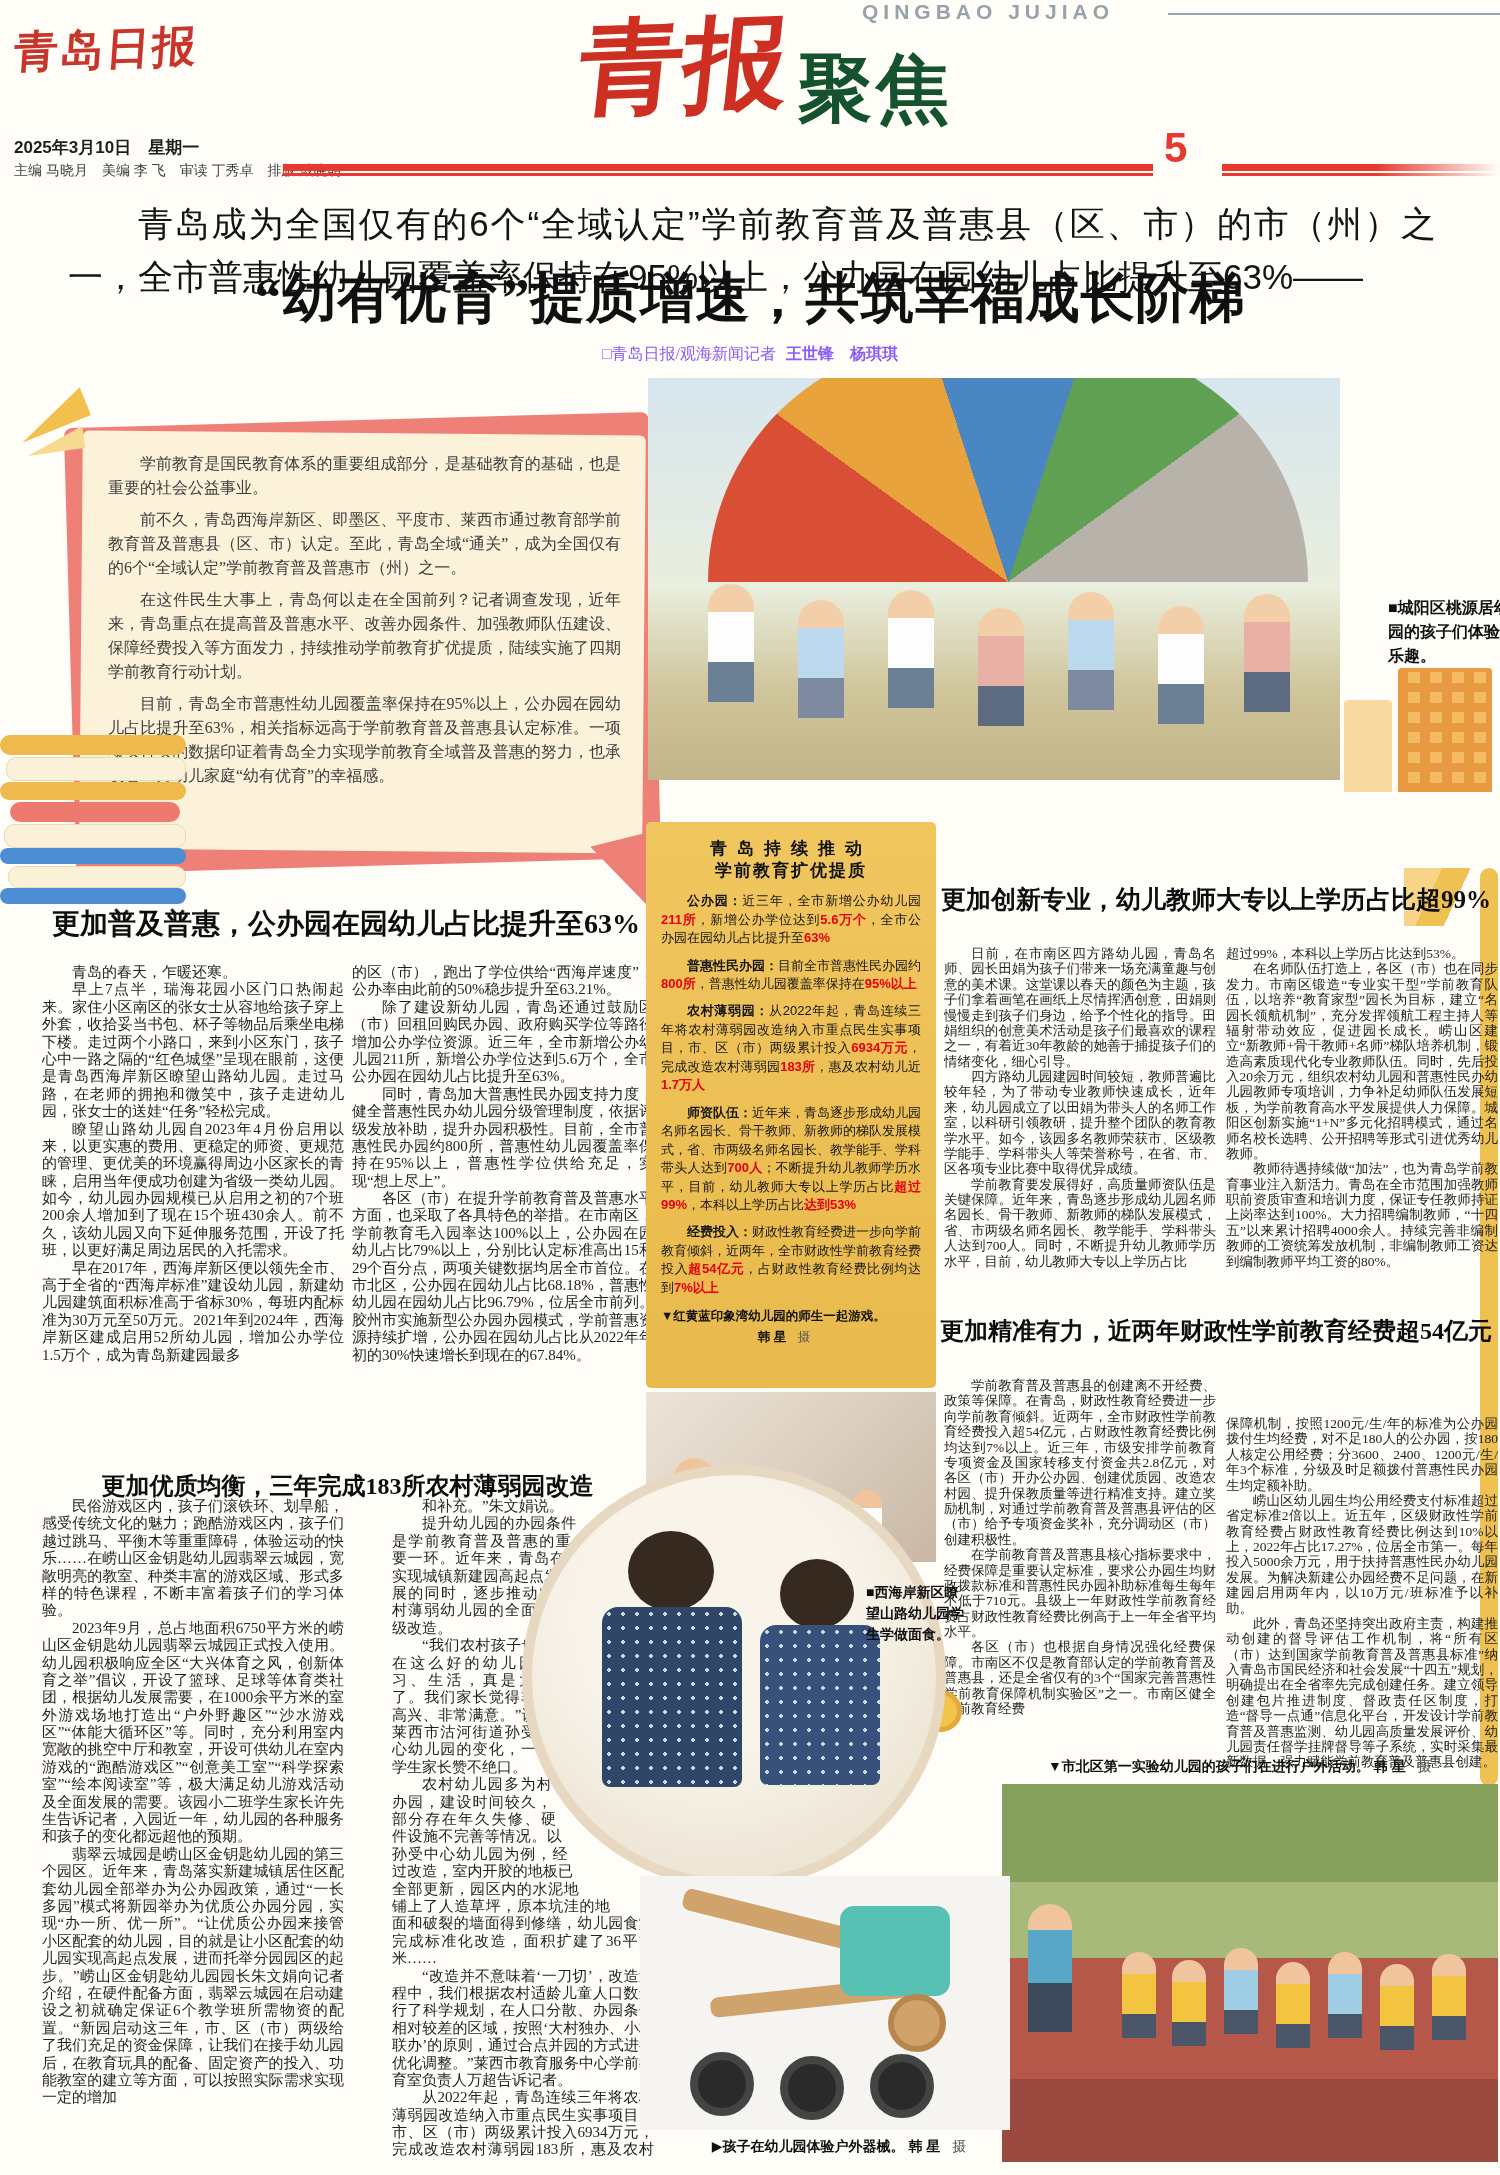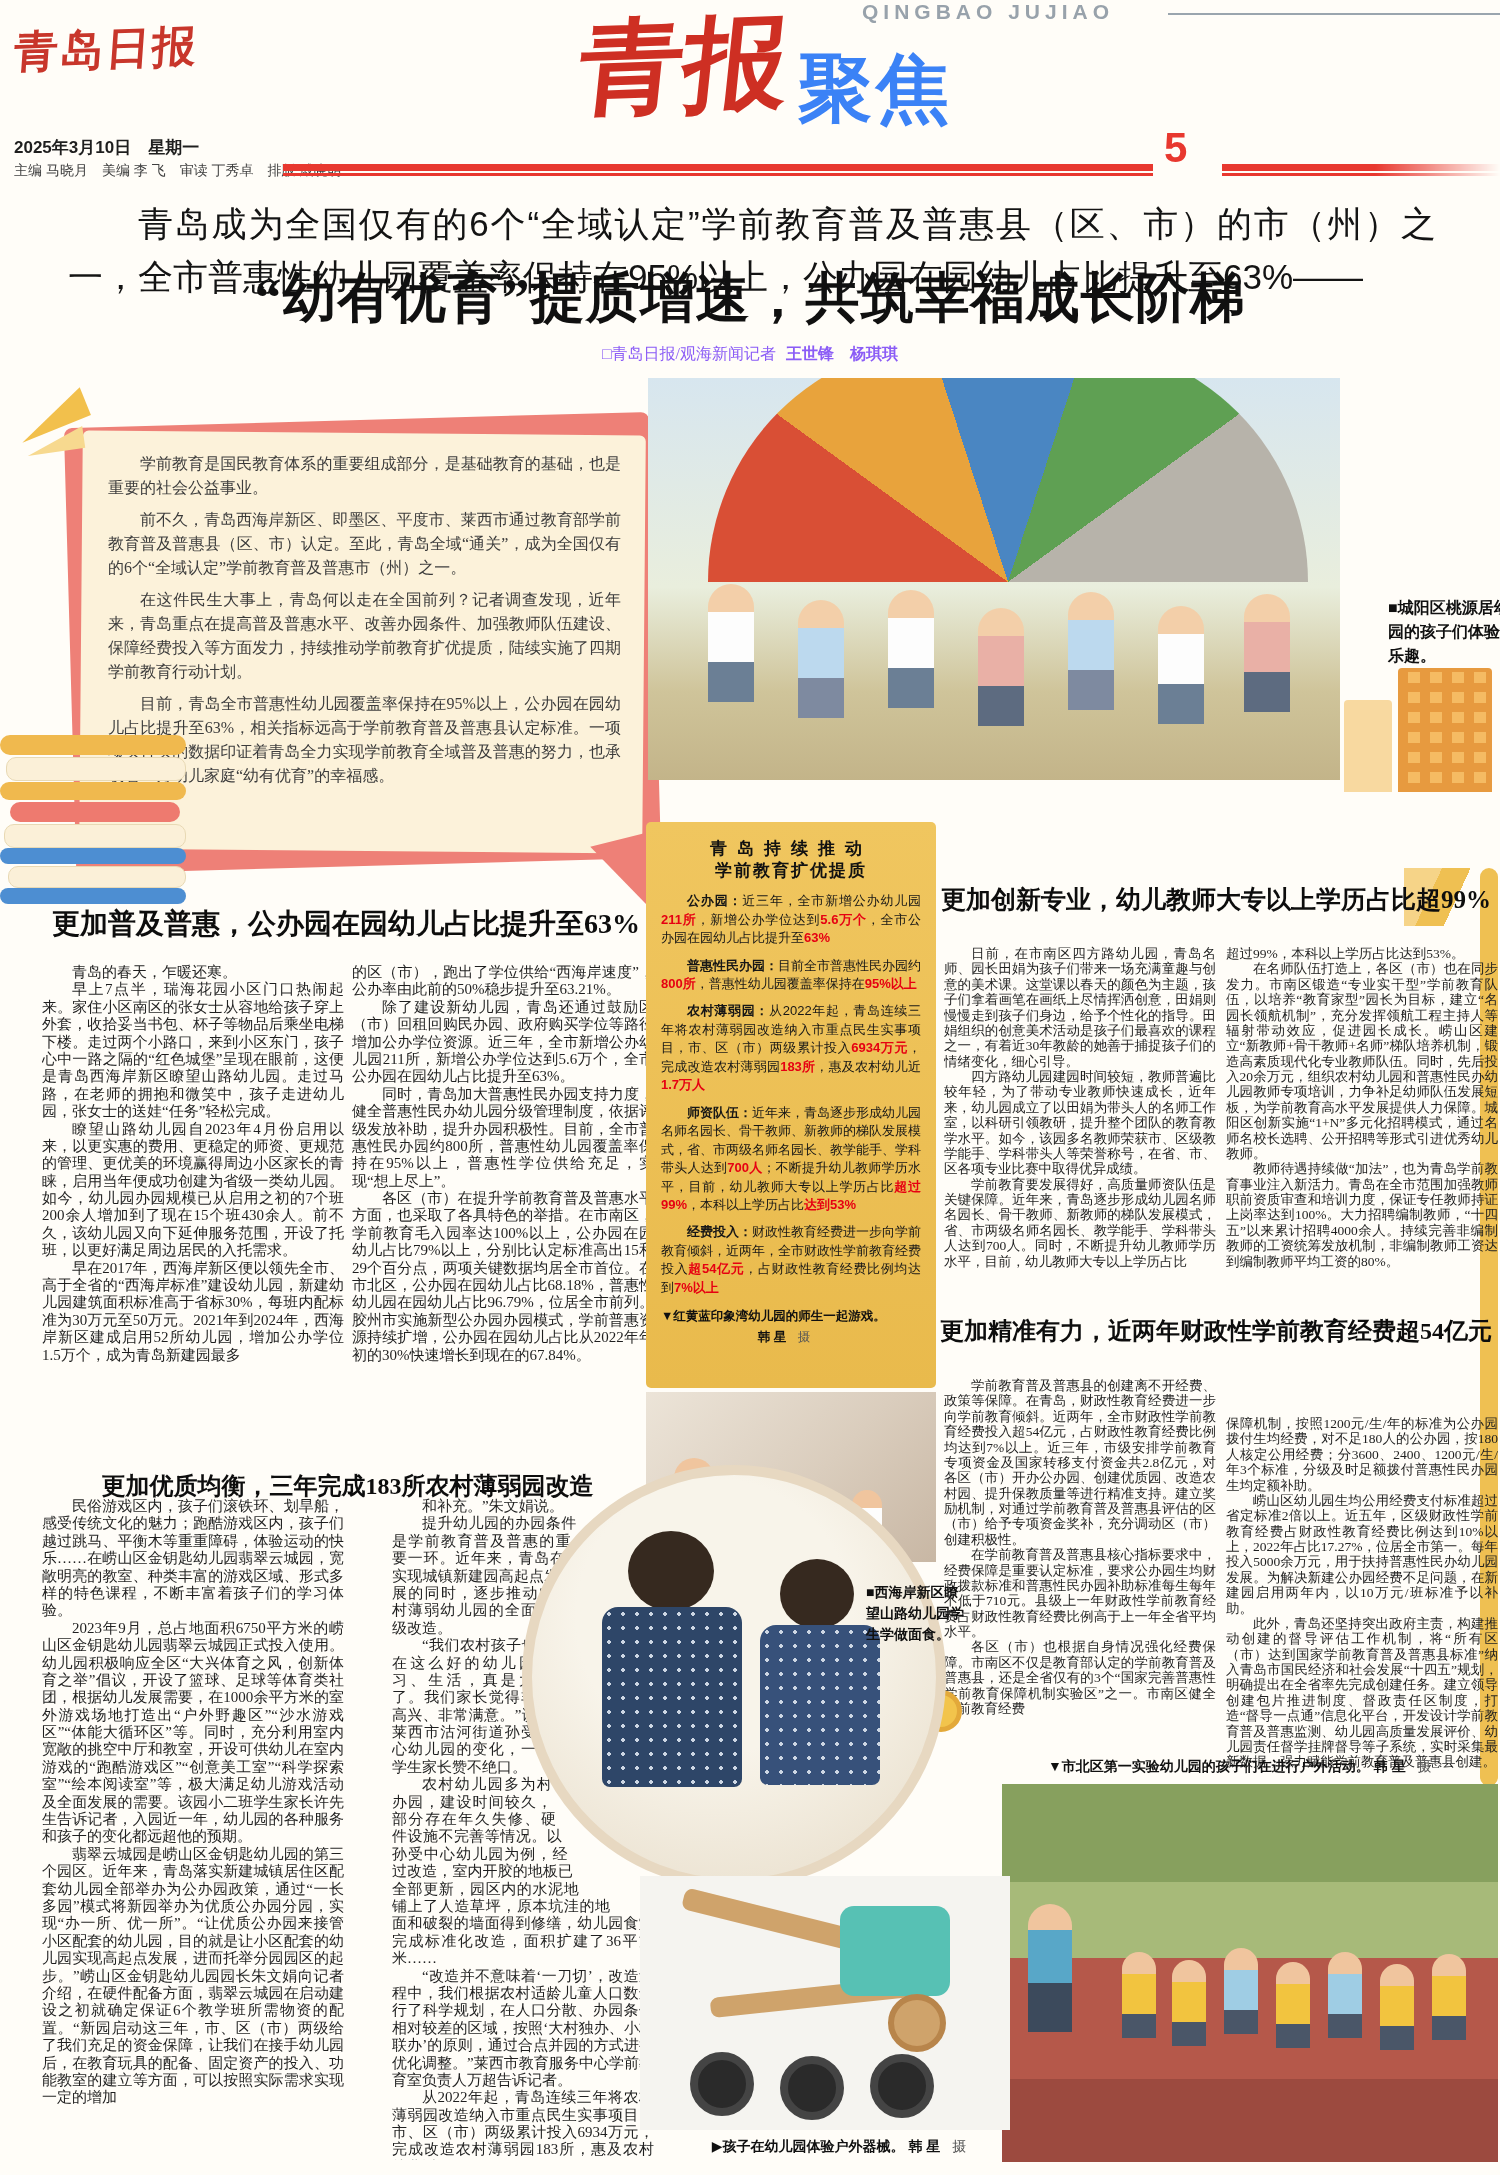--- a/index.html
+++ b/index.html
@@ -5,21 +5,21 @@
   html,body{margin:0;padding:0;background:#e9e9e9;}
   .page{position:relative;width:1500px;height:2175px;margin:0 auto;background:#fffdf8;overflow:hidden;
         font-family:"Liberation Serif","DejaVu Serif",serif;color:#222;}
   .abs{position:absolute;}
 
   
   #logo{left:14px;top:20px;font-size:44px;font-weight:900;color:#c8362b;transform:rotate(-2deg) skewX(-6deg);letter-spacing:2px;}
   #pinyin{left:862px;top:0px;font-family:"Liberation Sans","DejaVu Sans",sans-serif;color:#98a2ab;font-size:21px;font-weight:700;letter-spacing:5px;}
   #pinyin-line{left:1168px;top:13px;width:332px;height:2px;background:#9aa5ae;}
   #callig{left:580px;top:14px;font-size:104px;font-weight:900;color:#ce2f23;transform:skewX(-8deg) rotate(-2deg);line-height:1;}
-  #focus{left:798px;top:52px;font-size:74px;font-weight:900;color:#3b82f6;line-height:1;letter-spacing:4px;}
+  #focus{left:798px;top:52px;font-size:74px;font-weight:900;color:#14532d;line-height:1;letter-spacing:4px;}
   #dateline{left:14px;top:136px;font-family:"Liberation Sans",sans-serif;font-size:17px;font-weight:700;color:#1e1e1e;}
   #editors{left:14px;top:162px;font-family:"Liberation Sans",sans-serif;font-size:14px;color:#3f3f3f;}
   .redrule{height:12px;background:linear-gradient(#e8382f 0 7px,transparent 7px 9px,#e8382f 9px 12px);}
   #rule-l{left:283px;top:164px;width:870px;}
   #rule-r{left:1222px;top:164px;width:278px;-webkit-mask-image:linear-gradient(to right,#000 55%,transparent);mask-image:linear-gradient(to right,#000 55%,transparent);}
   #pageno{left:1164px;top:124px;font-family:"Liberation Sans",sans-serif;font-size:42px;font-weight:700;color:#e8382f;}
 
   
   #deck{left:68px;top:198px;width:1368px;font-family:"Liberation Sans","DejaVu Sans",sans-serif;
         font-size:35px;font-weight:400;color:#141414;line-height:1.5;text-indent:2em;text-align:justify;}

